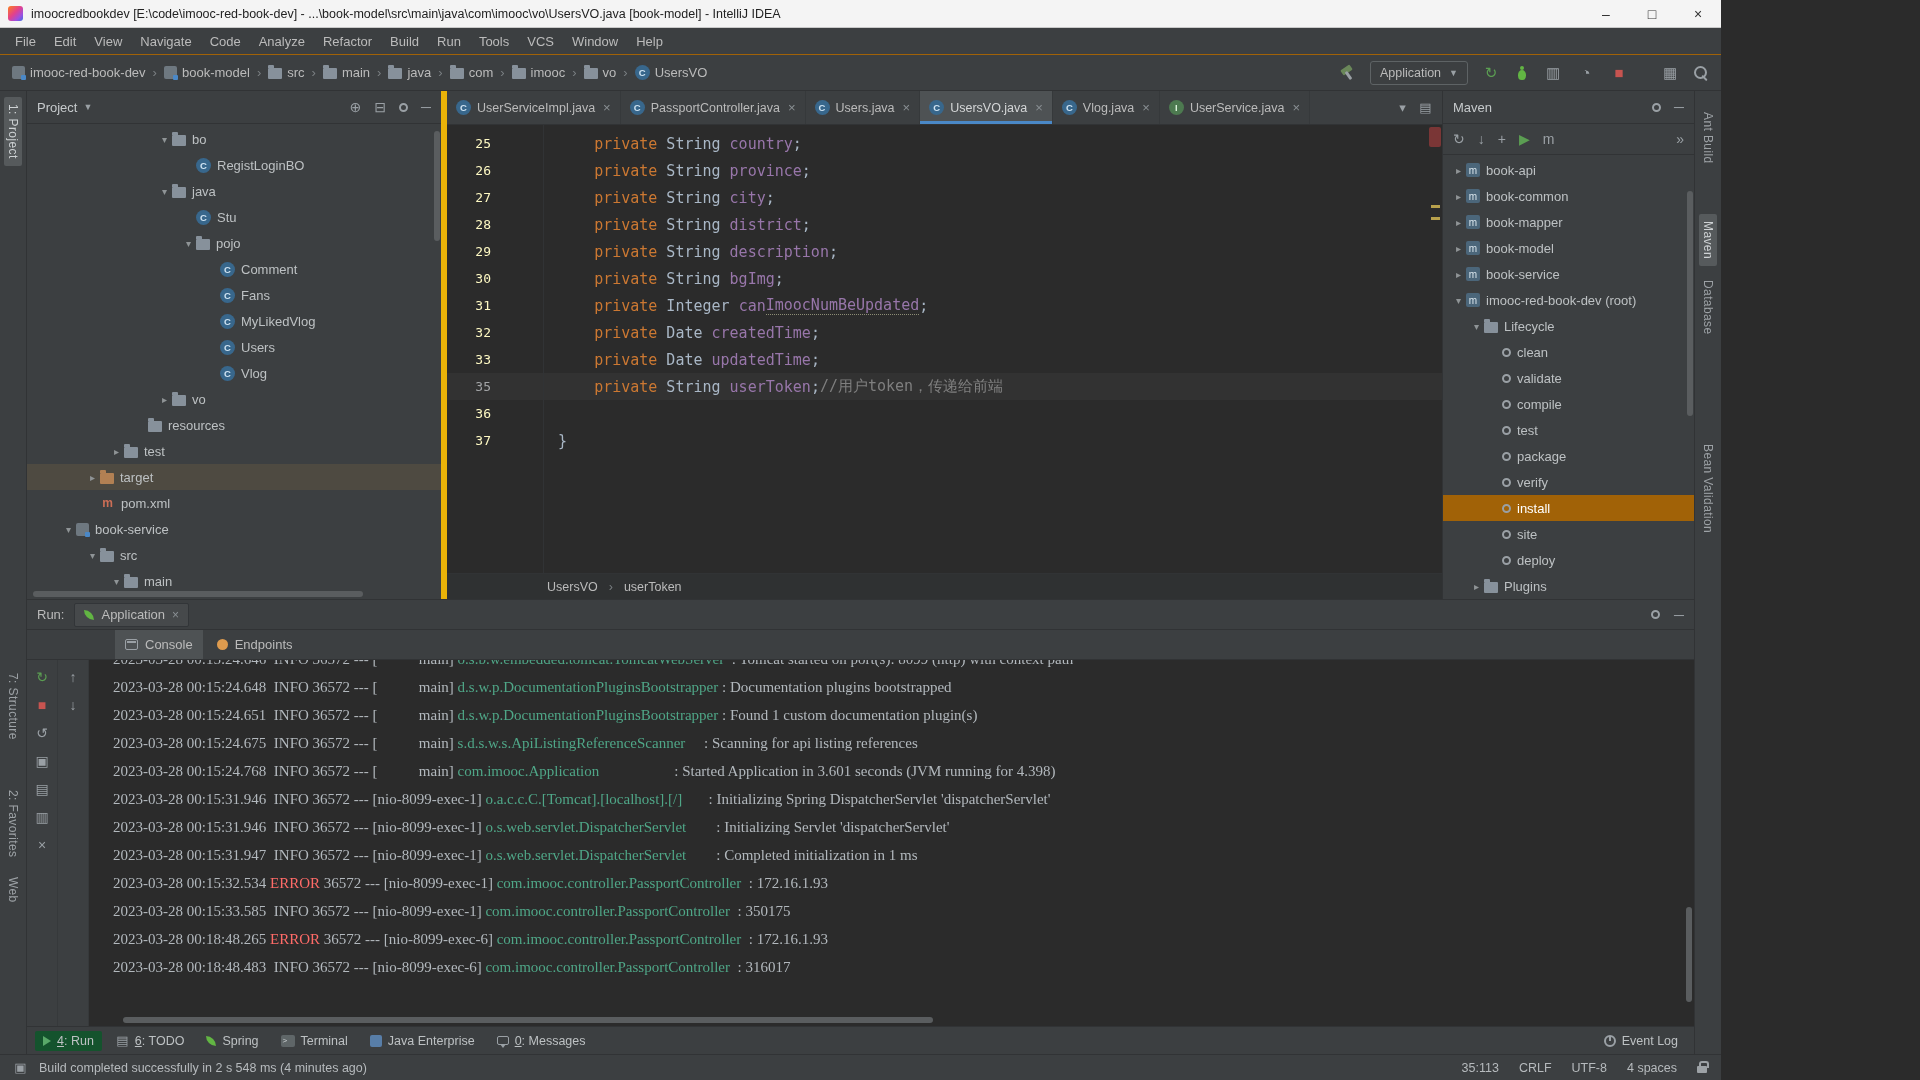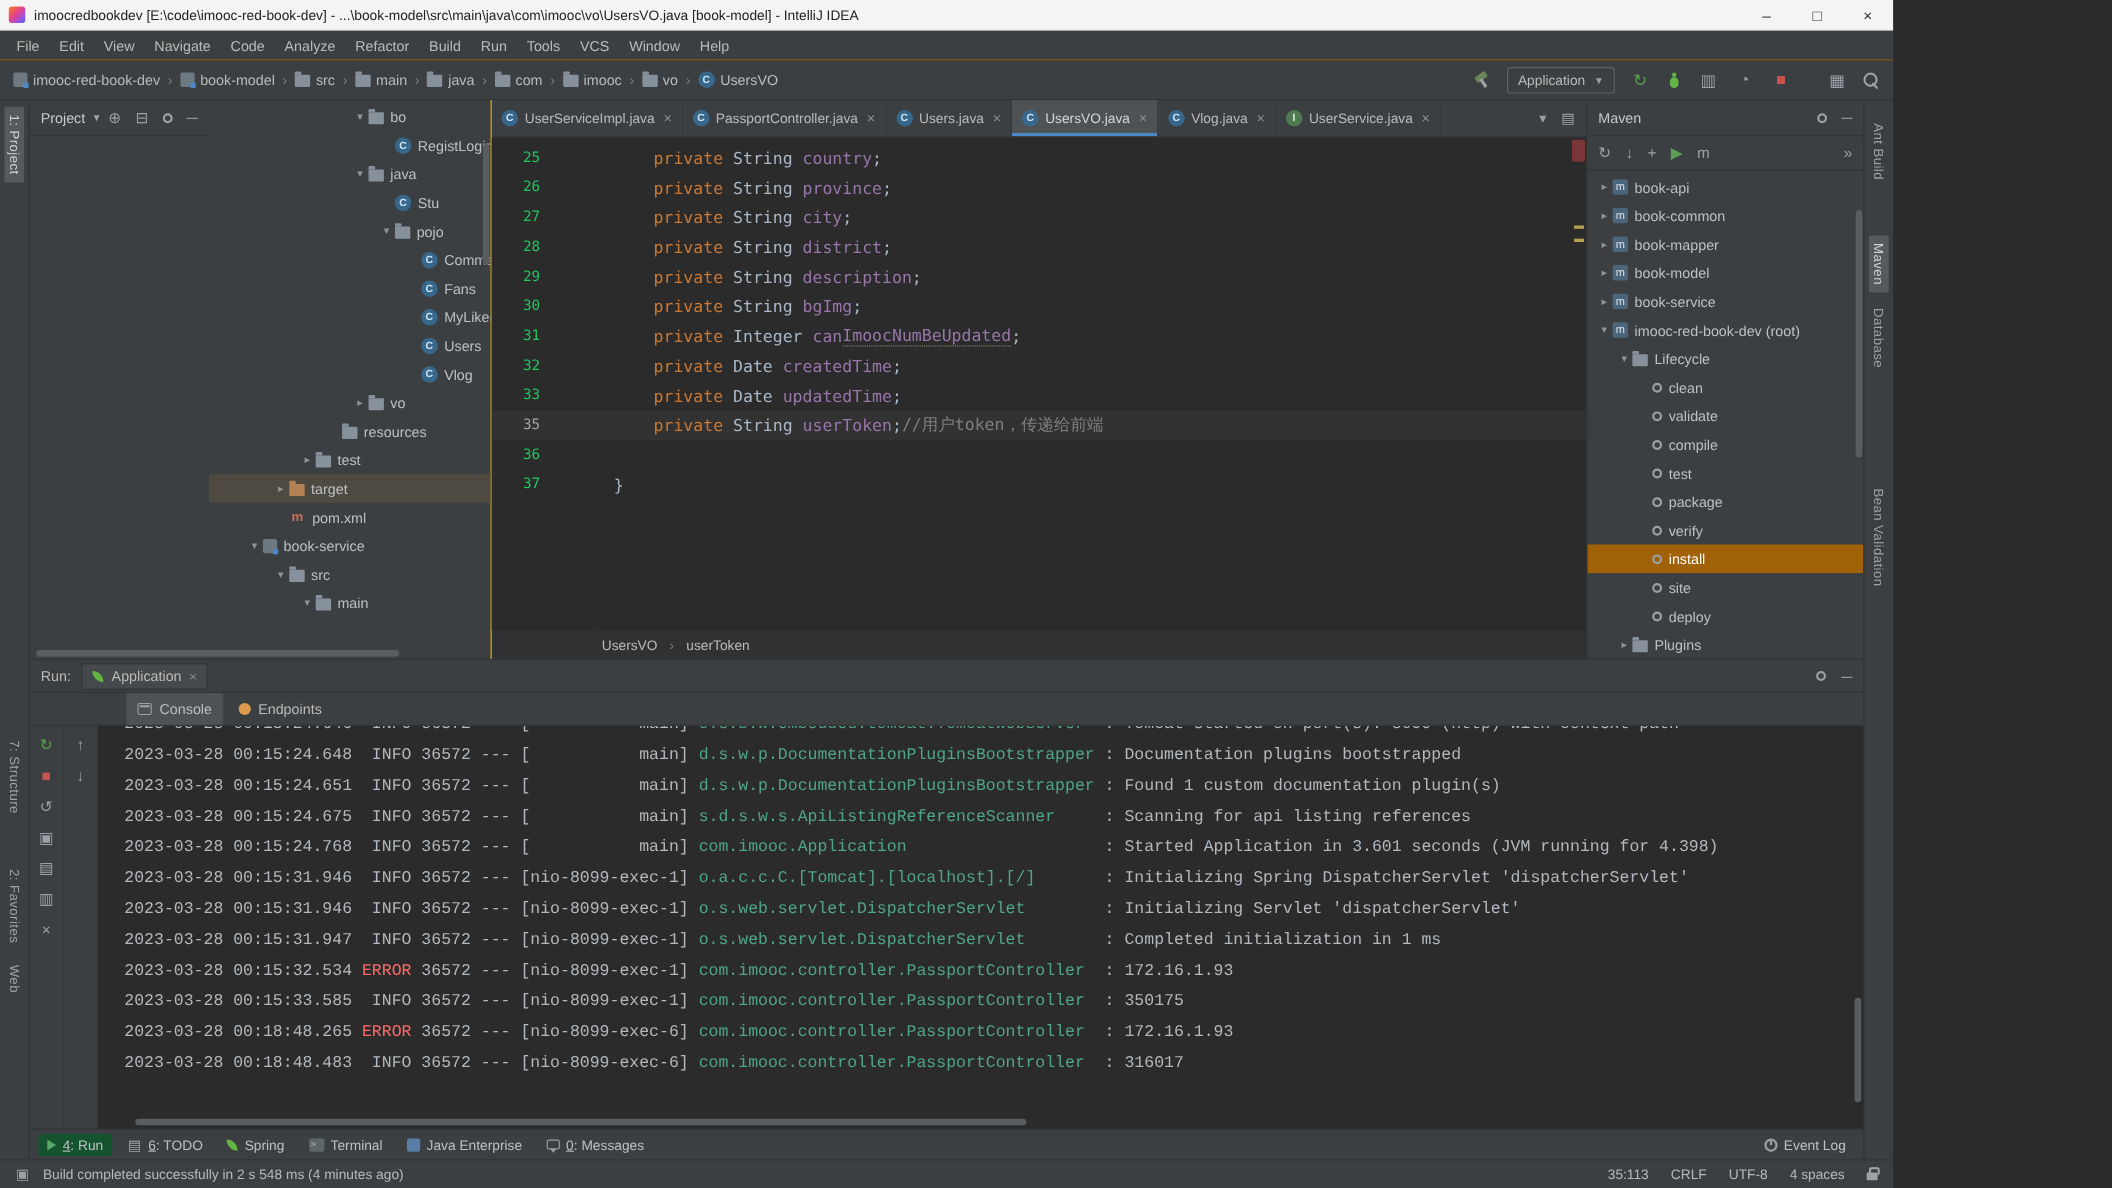--- a/index.html
+++ b/index.html
@@ -46,21 +46,21 @@
 .stripe.left .stripe-btn:nth-child(2){margin-top:500px}
 .stripe.left .stripe-btn:nth-child(3){margin-top:36px}
 .stripe.left .stripe-btn:nth-child(4){margin-top:6px}
 .stripe.right .stripe-btn:nth-child(1){margin-top:14px}
 .stripe.right .stripe-btn:nth-child(2){margin-top:43px}
 .stripe.right .stripe-btn:nth-child(3){margin-top:7px}
 .stripe.right .stripe-btn:nth-child(4){margin-top:96px}
 .central{flex:1;display:flex;flex-direction:column;min-width:0}
 .main-row{flex:1;display:flex;min-height:0}
 
-.project-panel{width:420px;flex:0 0 auto;display:flex;border-right:1px solid #eab308;position:relative;overflow:hidden}
+.project-panel{width:420px;flex:0 0 auto;display:flex;flex-direction:column;border-right:6px solid #eab308;position:relative;overflow:hidden}
 .panel-header{height:33px;display:flex;align-items:center;padding:0 10px;gap:6px;border-bottom:1px solid #313335;flex:0 0 auto}
 .panel-title{color:#c6cacc}
 .ph-caret{font-size:9px;color:#9aa0a5}
 .ph-icons{margin-left:auto;display:flex;gap:13px;align-items:center}
 .ph-ic{color:#9aa0a5;font-size:14px;line-height:1;display:inline-flex;align-items:center}
 .tree{flex:1;overflow:hidden;padding-top:2px;position:relative}
 .row{height:26px;display:flex;align-items:center;white-space:nowrap}
 .row .chev{width:15px;text-align:center;font-size:10px;color:#8f9496;flex:0 0 auto}
 .row .lbl{margin-left:6px;color:#bdc1c3}
 .row.hl{background:#4e4a41}
@@ -83,21 +83,21 @@
 .tabbar{height:34px;display:flex;align-items:stretch;border-bottom:1px solid #313335;background:#3c3f41;flex:0 0 auto}
 #etabs{display:flex;align-items:stretch}
 .etab{display:flex;align-items:center;gap:6px;padding:0 9px;color:#bbb;border-right:1px solid #36393b;font-size:12.5px}
 .etab.active{background:#4e5254;color:#d4d6d7;box-shadow:inset 0 -3px 0 #4a88c7}
 .etab .x{color:#8a9094;font-size:13px;margin-left:2px}
 .tab-extra{margin-left:auto;display:flex;align-items:center;gap:10px;padding-right:10px;color:#9aa0a5}
 .editor{flex:1;background:#2b2b2b;font-family:"DejaVu Sans Mono",monospace;font-size:15px;position:relative;overflow:hidden;padding-top:5px}
 .gutter-line{position:absolute;left:96px;top:0;bottom:0;width:1px;background:#313335}
 .code-row{display:flex;height:27px;align-items:center}
 .code-row.active{background:#323232}
-.ln{width:96px;flex:0 0 auto;text-align:right;padding-right:52px;color:#22c55e;font-size:13px}
+.ln{width:96px;flex:0 0 auto;text-align:right;padding-right:52px;color:#fef9c3;font-size:13px}
 .code-row.active .ln{color:#a2a4a6}
 .code-cell{flex:1;white-space:pre;position:relative;height:100%;display:flex;align-items:center;padding-left:15px}
 .tok-w,.tok-d{color:#a9b7c6}
 .tok-k{color:#cc7832}
 .tok-f{color:#9876aa}
 .tok-fu{color:#9876aa;border-bottom:1px dotted #8c8c74}
 .tok-c{color:#7f7f7f}
 .bulb{position:absolute;left:16px;top:7px;width:12px;height:12px;border-radius:50%;background:#d9b84e}
 .bulb:after{content:'';position:absolute;left:3px;bottom:-3px;width:6px;height:3px;background:#8a7a3a}
 .marker-bar{position:absolute;top:0;right:0;width:14px;bottom:0}
@@ -120,21 +120,21 @@
 .con-tabs{height:30px;display:flex;align-items:center;padding-left:88px;gap:4px;border-bottom:1px solid #313335;flex:0 0 auto}
 .con-tab{height:100%;display:flex;align-items:center;gap:7px;padding:0 10px;color:#bbb}
 .con-tab.active{background:#4e5254}
 .ic-console{width:13px;height:11px;border:1px solid #9aa0a5;border-radius:2px;position:relative;display:inline-block}
 .ic-console:before{content:'';position:absolute;top:1px;left:1px;right:1px;height:2px;background:#9aa0a5}
 .ic-endpoints{width:11px;height:11px;border-radius:50%;background:#de9b4e;display:inline-block}
 .con-body{flex:1;display:flex;min-height:0;position:relative}
 .con-toolcol{width:31px;flex:0 0 auto;display:flex;flex-direction:column;align-items:center;padding-top:8px;gap:10px;border-right:1px solid #36393b}
 .cti{width:18px;height:18px;display:inline-flex;align-items:center;justify-content:center;font-size:14px;color:#9aa0a5}
 .cti.green{color:#5b9e52}.cti.red{color:#c75450}
-.con-out{flex:1;background:#2b2b2b;font-family:Liberation Mono, monospace;font-size:15px;line-height:28px;color:#b2b8bd;overflow:hidden;padding-left:24px;white-space:pre;position:relative}
+.con-out{flex:1;background:#2b2b2b;font-family:Liberation Serif, serif;font-size:15px;line-height:28px;color:#b2b8bd;overflow:hidden;padding-left:24px;white-space:pre;position:relative}
 .log-line.clipped{margin-top:-15px}
 .c-d{color:#b2b8bd}
 .c-logger{color:#4fa687}
 .c-err{color:#ff6b68}
 
 .tooltabs{height:28px;display:flex;align-items:center;background:#3c3f41;border-top:1px solid #313335;padding:0 8px;gap:6px;font-size:12.5px;flex:0 0 auto}
 .tt{display:flex;align-items:center;gap:6px;padding:3px 8px;border-radius:2px;color:#bdc1c3}
 .tt.active{background:#14532d}
 .tt-right{margin-left:auto}
 .ic-play{width:0;height:0;border-left:8px solid #59a869;border-top:5px solid transparent;border-bottom:5px solid transparent;display:inline-block}

